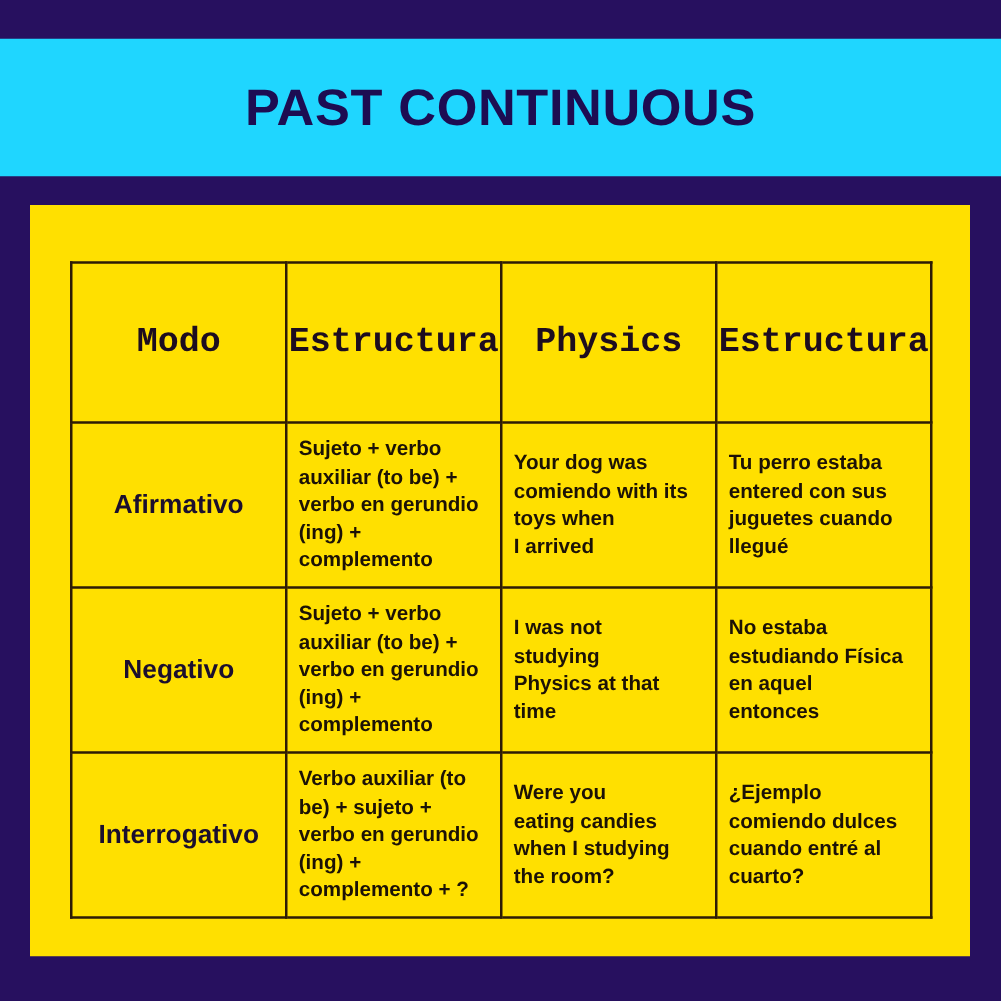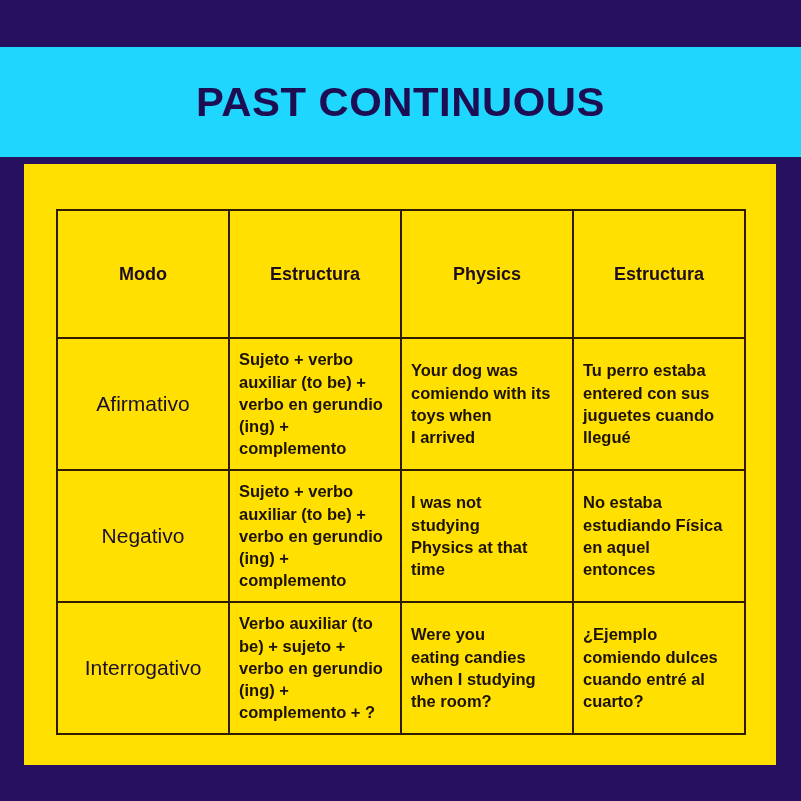--- a/index.html
+++ b/index.html
@@ -21,21 +21,20 @@
   .title-banner {
     position: absolute;
     left: 0;
     top: 31px;
     width: 801px;
     height: 110px;
     background: #1fd6ff;
     display: flex;
     align-items: center;
     justify-content: center;
-    margin-top: 16px;
   }
   .title-text {
     font-family: "Liberation Sans", sans-serif;
     font-weight: bold;
     font-size: 41px;
     letter-spacing: 0.5px;
     color: #1d0d52;
     white-space: nowrap;
     transform: scaleX(1.02);
   }
@@ -66,35 +65,35 @@
   .col-modo { width: 172px; }
   .col-estructura { width: 172px; }
   .col-ejemplo { width: 172px; }
   .col-traduccion { width: 172px; }
 
   .header-row th {
     height: 126px;
     text-align: center;
   }
   .header-label {
-    font-family: Liberation Sans, sans-serif;
-    font-weight: bold;
-    font-size: 18px;
+    font-family: Liberation Mono, monospace;
+    font-weight: bold;
+    font-size: 28px;
     color: #1d0d1f;
     letter-spacing: 0px;
   }
   .body-row td {
     height: 130px;
   }
   .cell-pad {
     padding: 6px 9px;
   }
   .modo-label {
     font-family: "Liberation Sans", sans-serif;
-    font-weight: normal;
+    font-weight: bold;
     font-size: 21px;
     color: #1b0f2e;
     text-align: center;
     line-height: 1.15;
     padding: 0 2px;
   }
   .body-text {
     font-family: "Liberation Sans", sans-serif;
     font-weight: bold;
     font-size: 16.5px;

